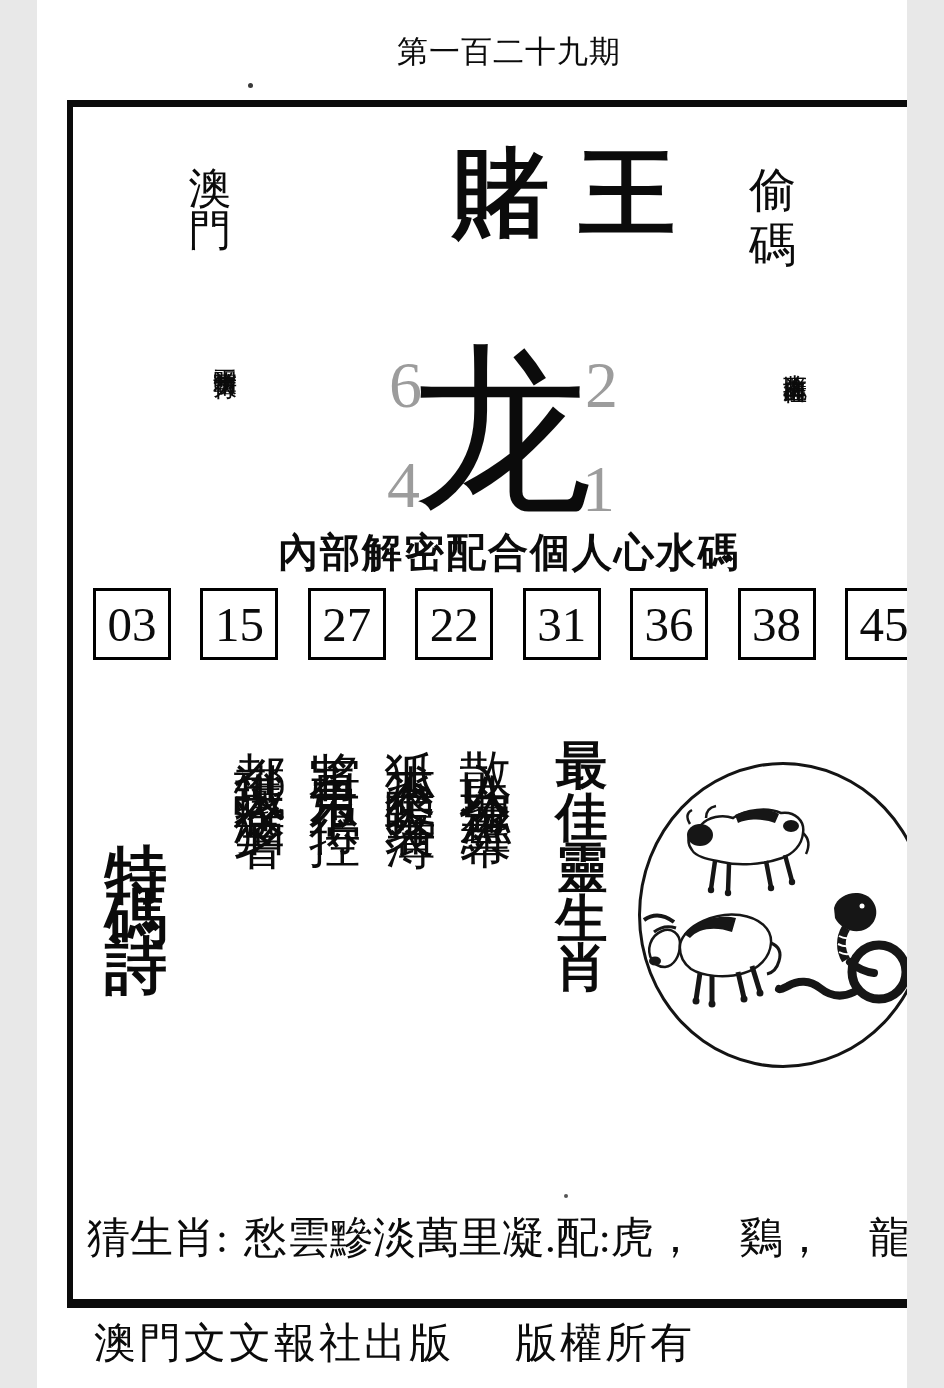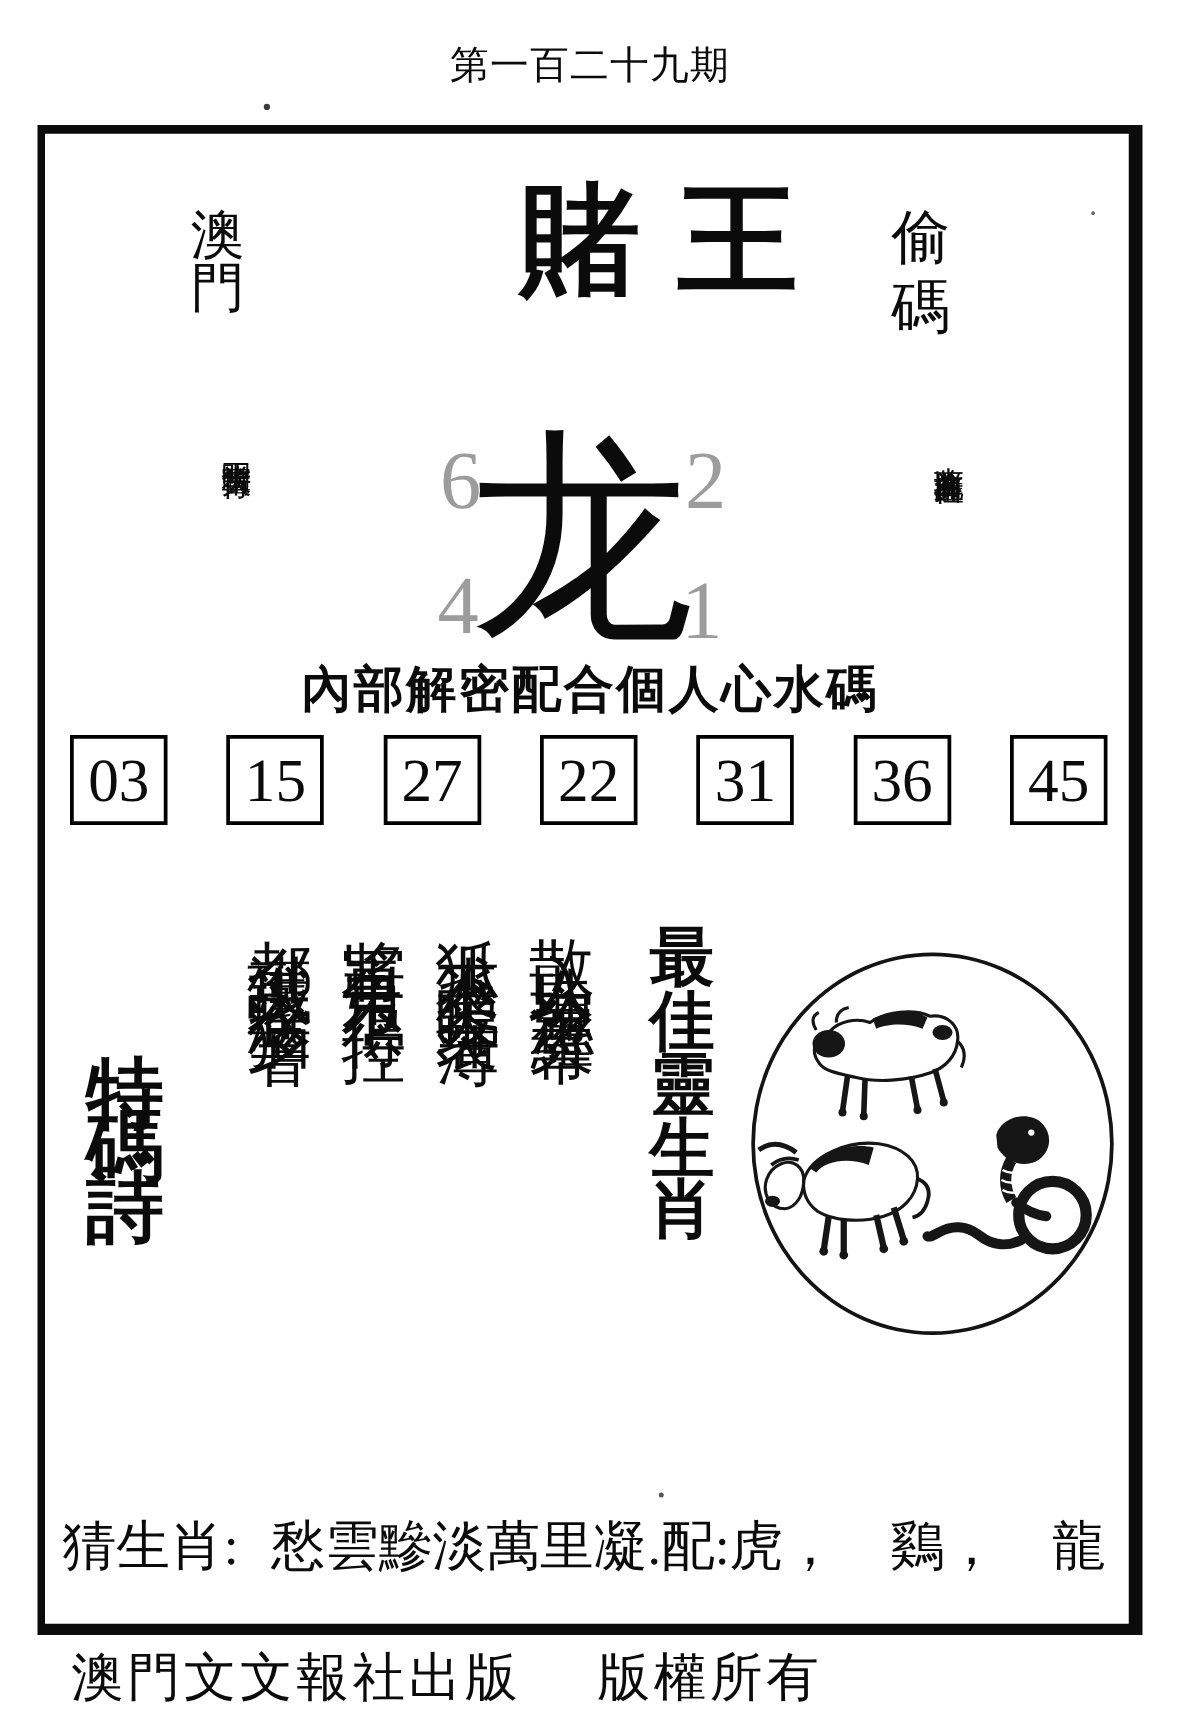--- a/index.html
+++ b/index.html
@@ -1,17 +1,17 @@
 <!DOCTYPE html>
 <html><head>
 <meta charset="utf-8">
 <style>
   html,body { margin:0; padding:0; background:#e8e8e8; }
   .page {
-    position:relative; width:944px; height:1388px; margin:0 auto;
+    position:relative; width:870px; height:1388px; margin:0 auto;
     background:#ffffff; overflow:hidden;
     font-family:"Liberation Serif","DejaVu Serif",serif;
     color:#0b0b0b;
   }
   .abs { position:absolute; line-height:1; }
   .center-on-frame { position:absolute; left:30px; width:884px; text-align:center; line-height:1; }
   .v { writing-mode:vertical-rl; text-orientation:upright; }
 
   
   .issue-title { top:36px; font-size:31px; letter-spacing:1px; }
@@ -59,21 +59,21 @@
                display:flex; flex-direction:row-reverse; justify-content:space-between; }
   .poem-col { writing-mode:vertical-rl; text-orientation:upright;
               font-size:52px; letter-spacing:11px; line-height:1; }
   .zodiac-heading { left:518px; top:700px; font-size:52px; font-weight:700; letter-spacing:50px; }
 
   .zodiac-circle { position:absolute; left:601px; top:762px; width:290px; height:306px;
                    box-sizing:border-box; border:3px solid #141414; border-radius:50%; }
   .zodiac-svg { position:absolute; left:601px; top:762px; }
 
   
-  .guess-row { left:50px; top:1216px; font-size:43px; display:flex; align-items:baseline; gap:26px; white-space:nowrap; }
+  .guess-row { left:50px; top:1216px; font-size:43px; display:flex; align-items:baseline; gap:16px; white-space:nowrap; }
 
   
   .footer-item { top:1322px; font-size:42px; letter-spacing:3px; }
   .f-pub { left:26px;margin-left:31px; }
   .f-rights { left:478px; }
   .f-warn { left:714px; }
 
   
   .speck { position:absolute; border-radius:50%; background:#3a3a3a; }
   .speck1 { left:211px; top:83px;  width:5px; height:5px; }
@@ -102,20 +102,21 @@
   <div class="abs v side-poem rp">上將擁旄西出征</div>
 
   <div class="center-on-frame codes-heading">內部解密配合個人心水碼</div>
   <div class="codes-row">
     <div class="code-box">03</div>
     <div class="code-box">15</div>
     <div class="code-box">27</div>
     <div class="code-box">22</div>
     <div class="code-box">31</div>
     <div class="code-box">36</div>
+    <div class="code-box">38</div>
     <div class="code-box">45</div>
   </div>
 
   <div class="abs v poem-label">特碼詩</div>
   <div class="poem-cols">
     <div class="poem-col">散入珠帘濕羅幕</div>
     <div class="poem-col">狐裘不暖錦衾薄</div>
     <div class="poem-col">將軍角弓不得控</div>
     <div class="poem-col">都護鐵衣冷猶著</div>
   </div>

